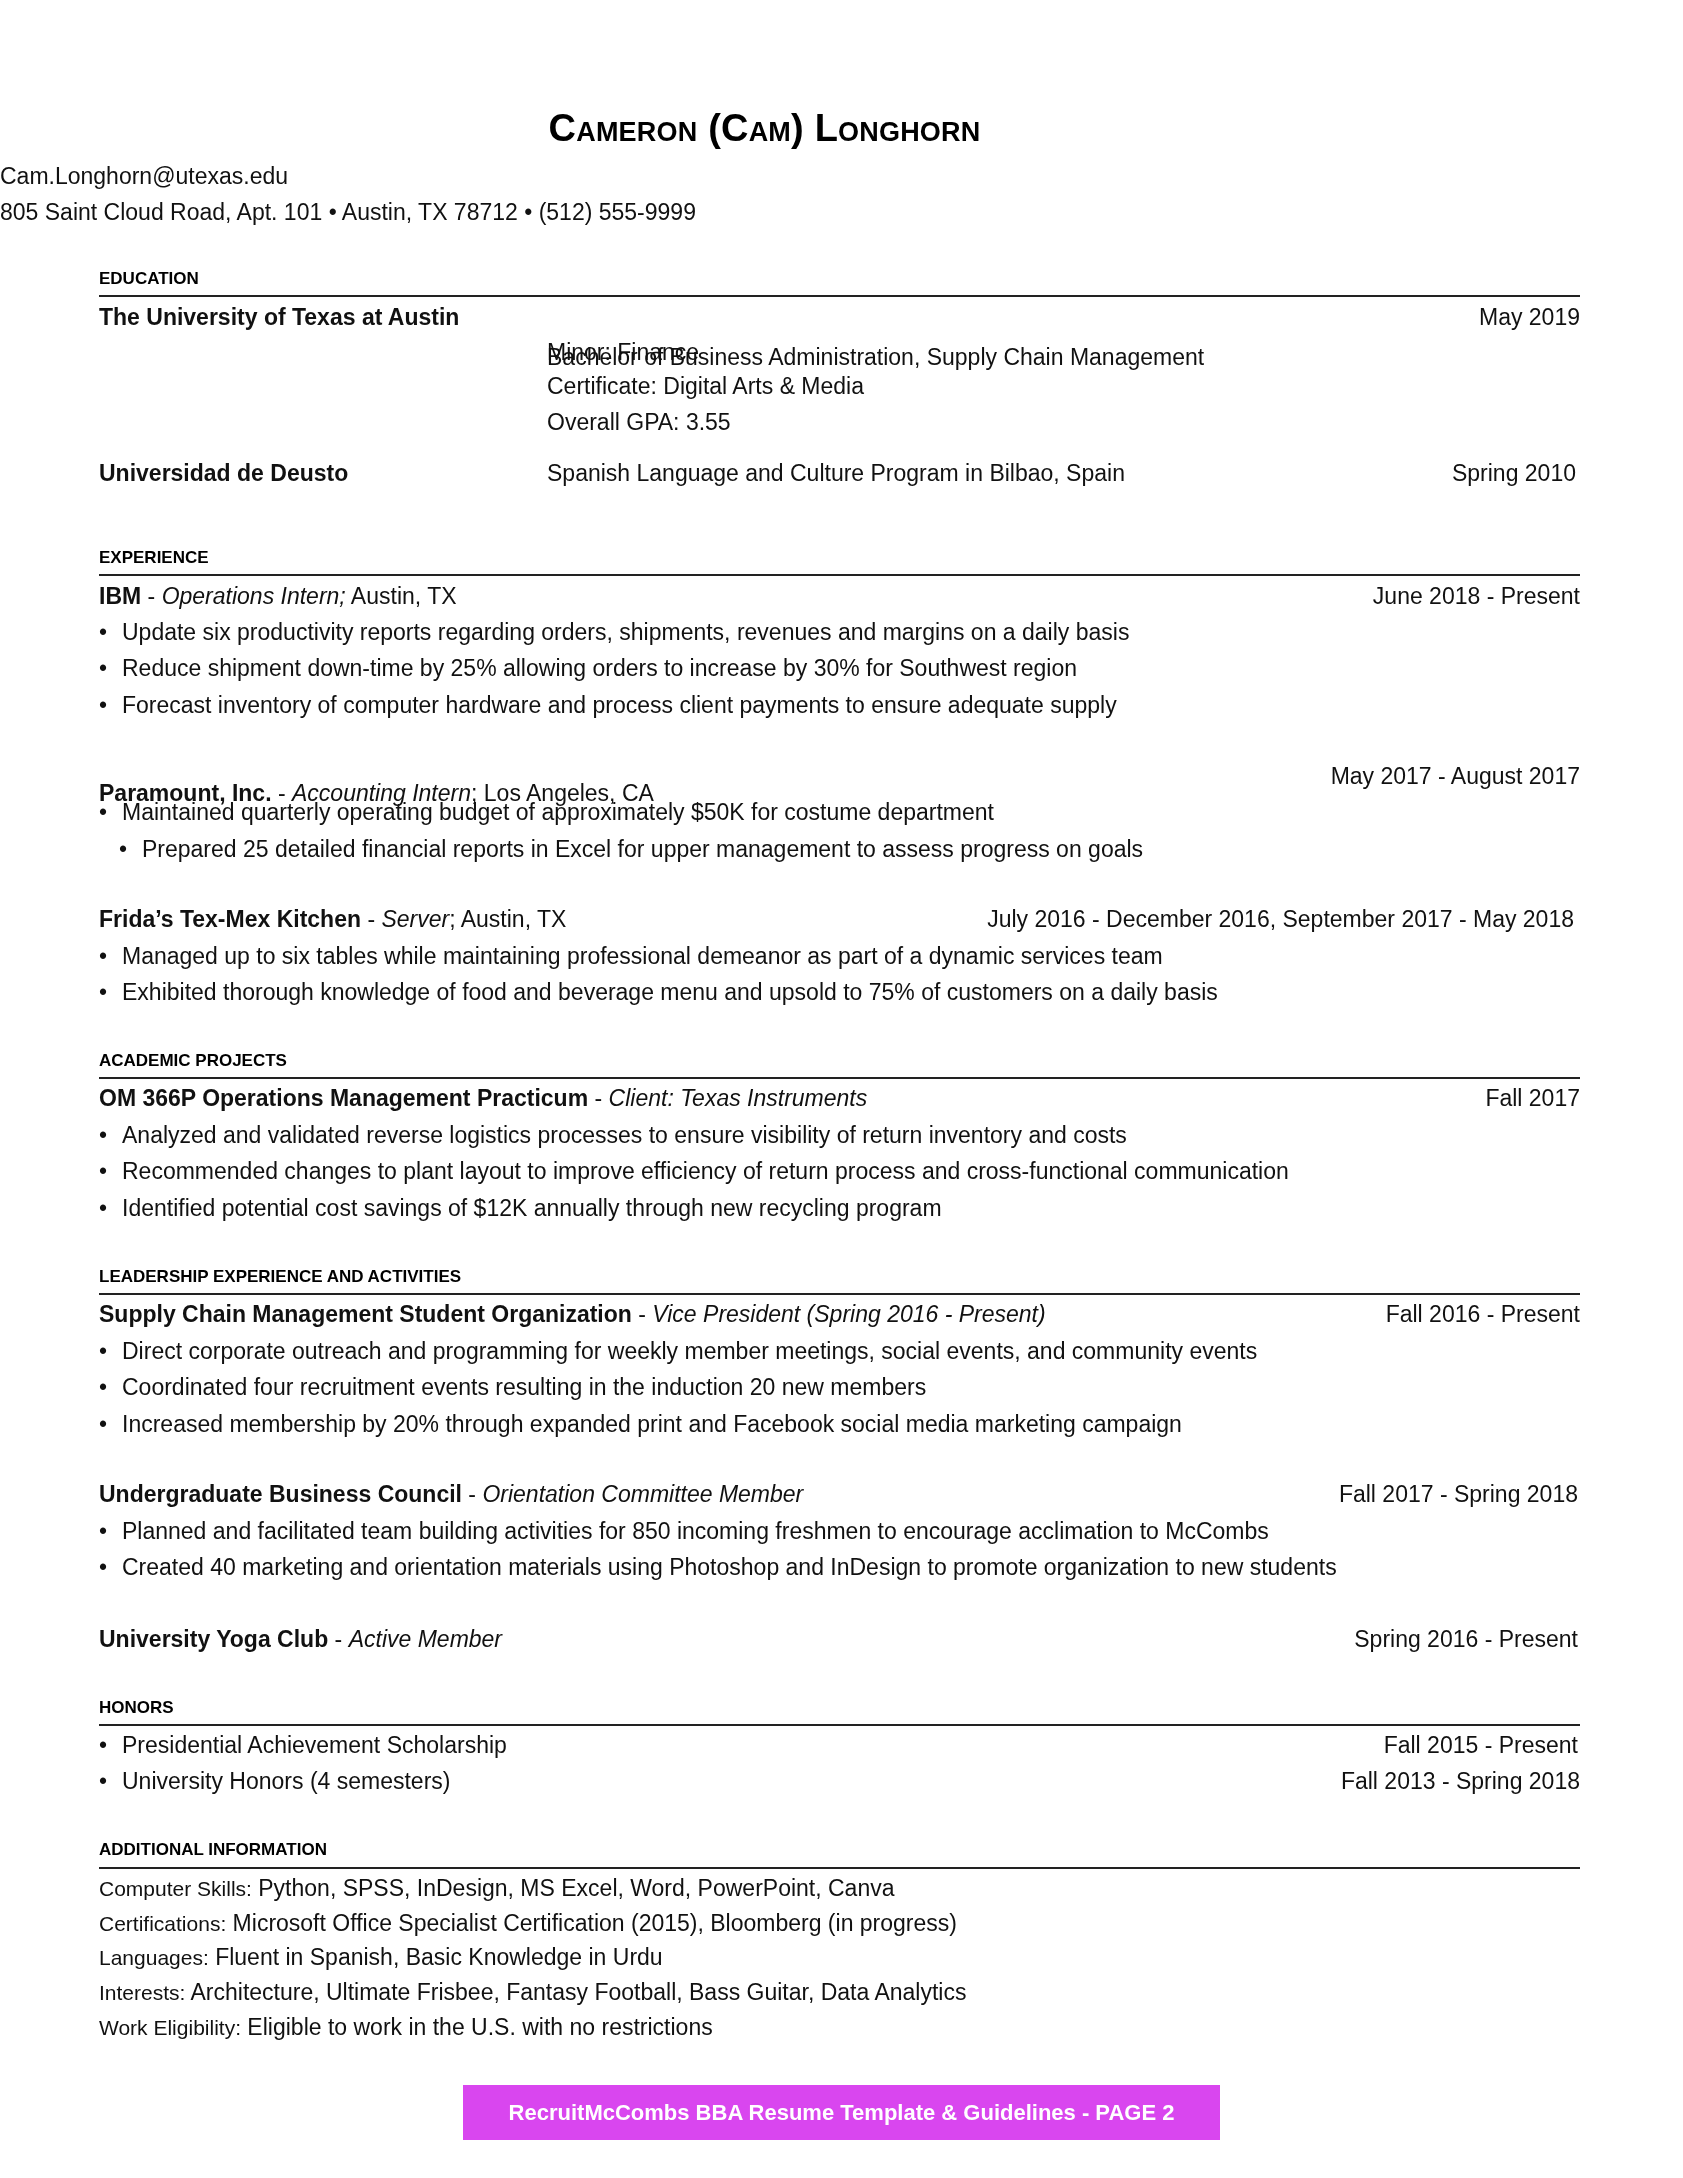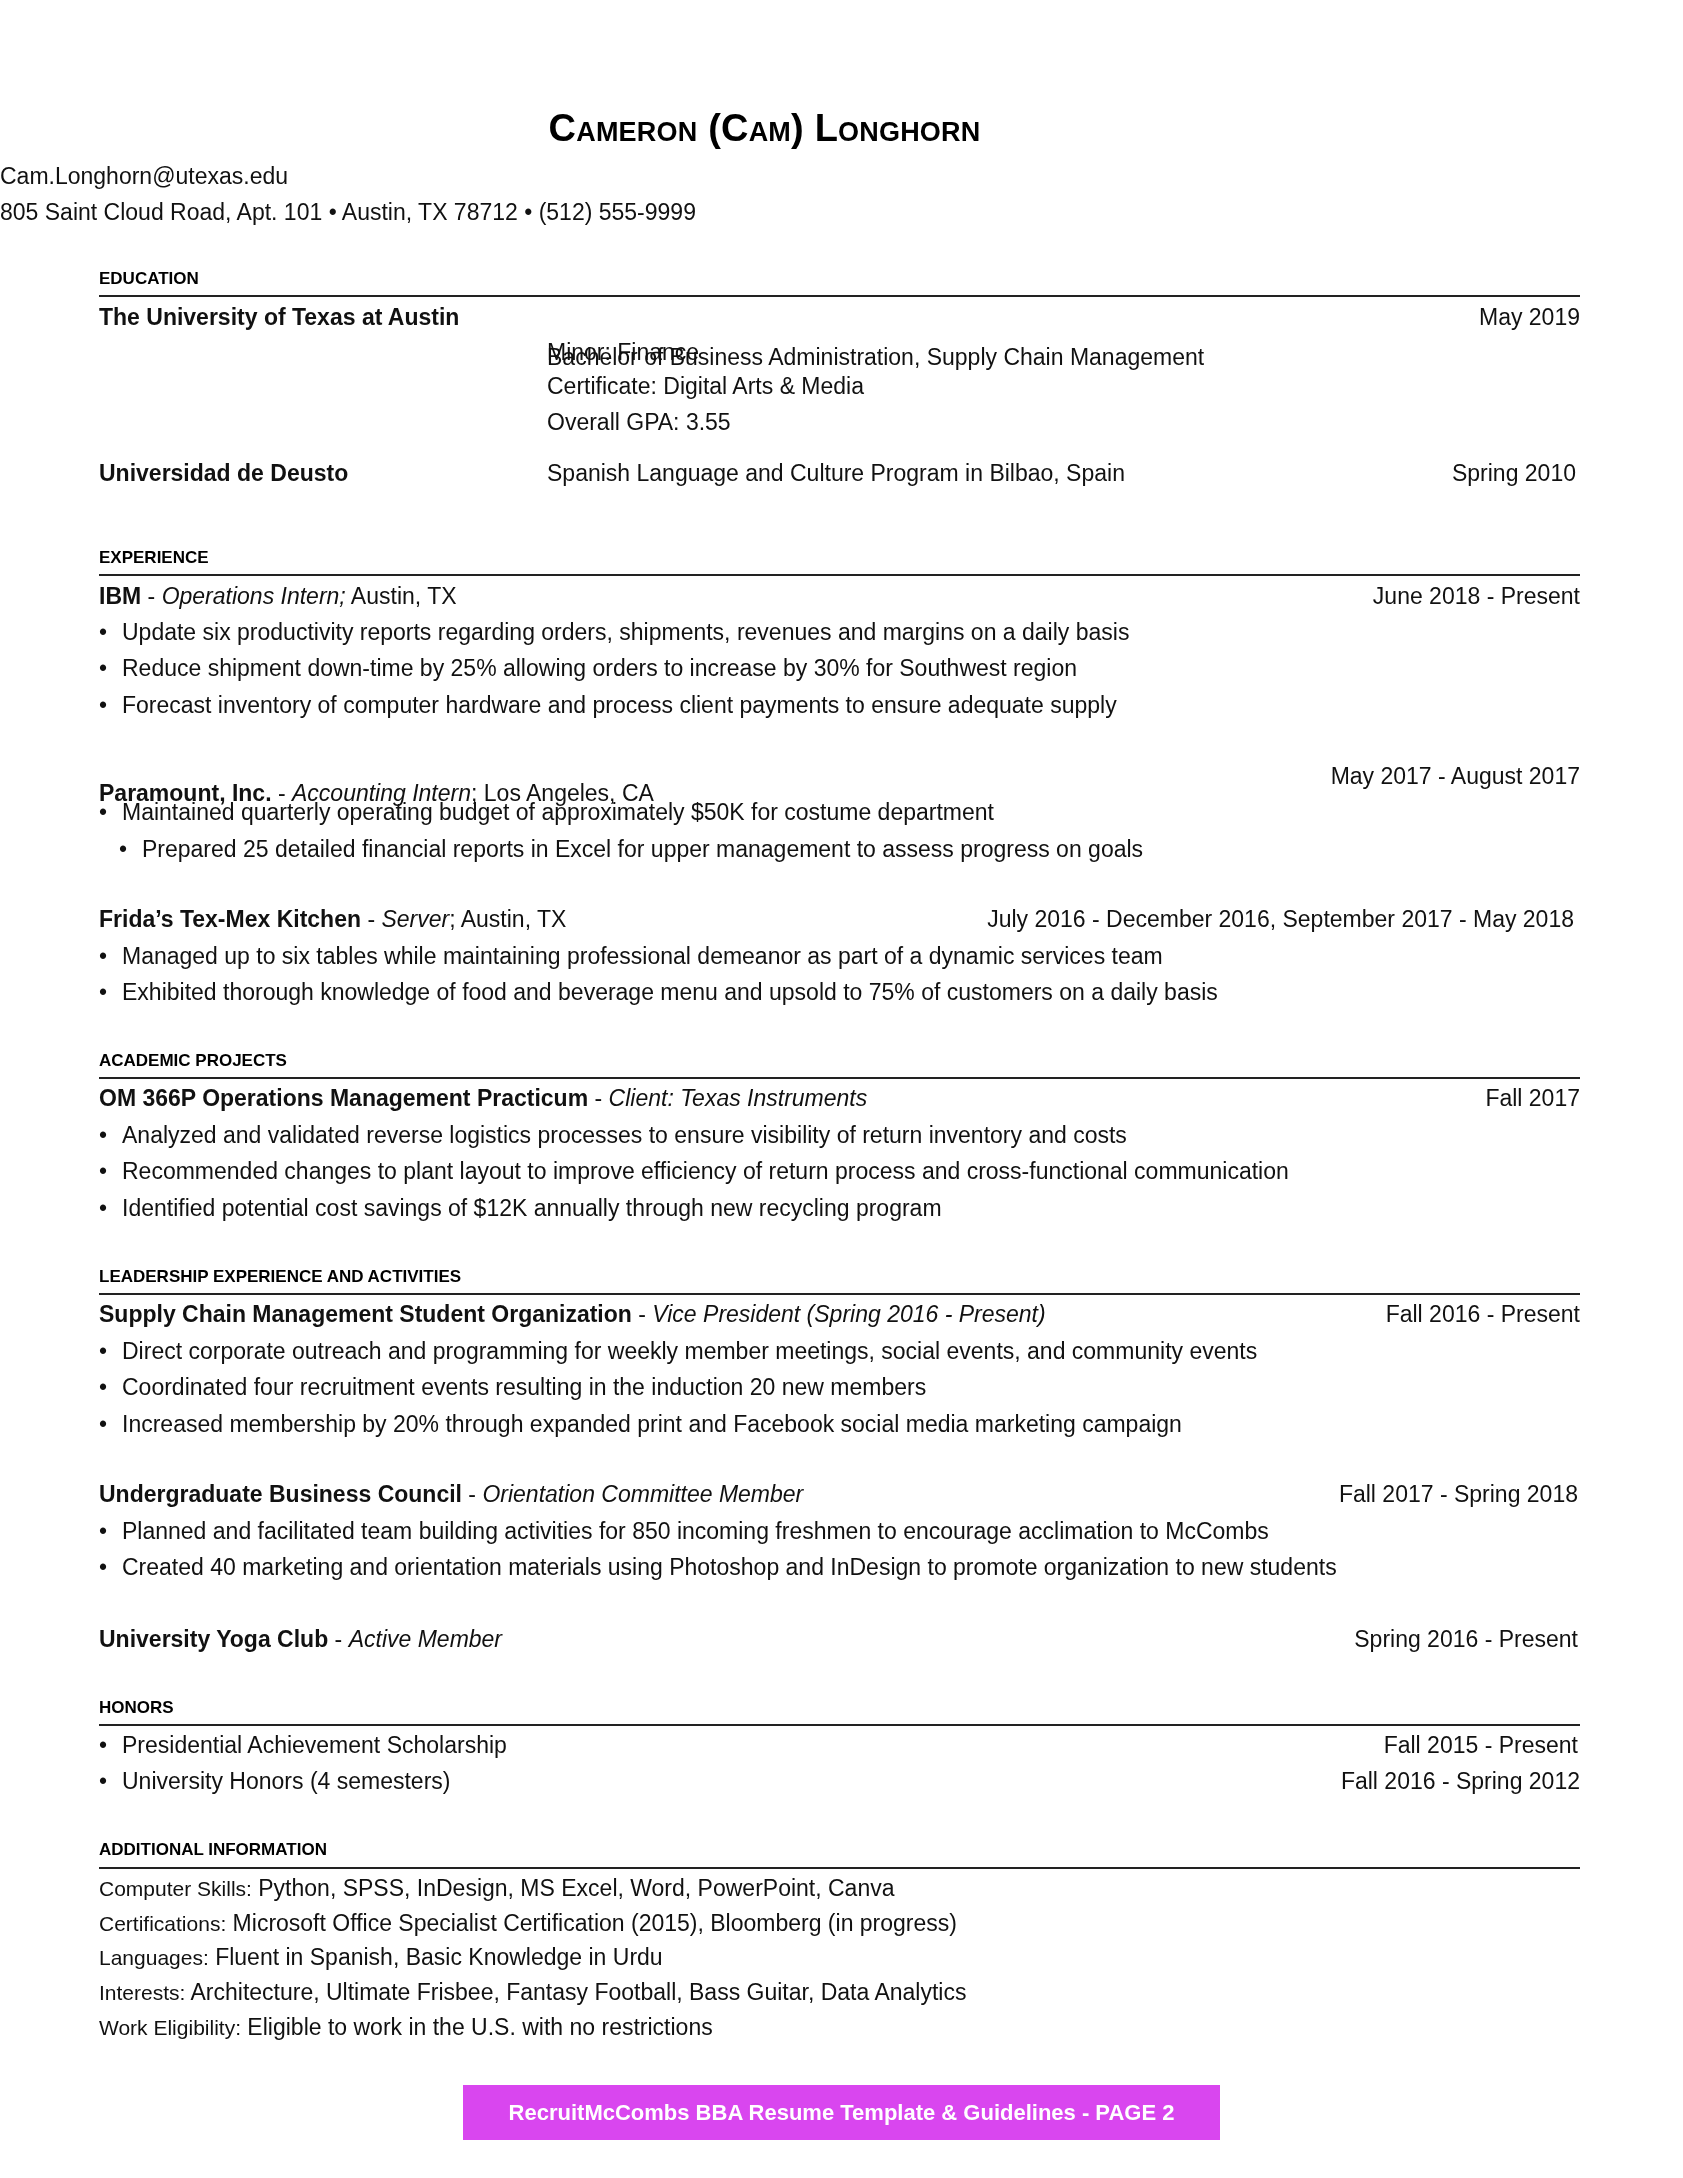--- a/index.html
+++ b/index.html
@@ -104,21 +104,21 @@
 <div>
   <div class="abs line" style="top:1626px;"><b>University Yoga Club</b><span> - </span><i>Active Member</i></div>
   <div class="abs right" style="top:1626px; right:105px;">Spring 2016 - Present</div>
 </div>
 
 <div class="abs sec-title" style="top:1698px;">HONORS</div>
 <div class="abs rule" style="top:1724px;"></div>
 <div class="abs line" style="top:1732px;"><span class="bullet-dot">•</span><span>Presidential Achievement Scholarship</span></div>
 <div class="abs right" style="top:1732px; right:105px;">Fall 2015 - Present</div>
 <div class="abs line" style="top:1768px;"><span class="bullet-dot">•</span><span>University Honors (4 semesters)</span></div>
-<div class="abs right" style="top:1768px;">Fall 2016 - Spring 2012</div>
+<div class="abs right" style="top:1768px;">Fall 2013 - Spring 2018</div>
 
 <div class="abs sec-title" style="top:1840px;">ADDITIONAL INFORMATION</div>
 <div class="abs rule" style="top:1867px;"></div>
 <div class="abs line info" style="top:1875px;"><span class="label-b">Computer Skills:</span><span> Python, SPSS, InDesign, MS Excel, Word, PowerPoint, Canva</span></div>
 <div class="abs line info" style="top:1910px;"><span class="label-b">Certifications:</span><span> Microsoft Office Specialist Certification (2015), Bloomberg (in progress)</span></div>
 <div class="abs line info" style="top:1944px;"><span class="label-b">Languages:</span><span> Fluent in Spanish, Basic Knowledge in Urdu</span></div>
 <div class="abs line info" style="top:1979px;"><span class="label-b">Interests:</span><span> Architecture, Ultimate Frisbee, Fantasy Football, Bass Guitar, Data Analytics</span></div>
 <div class="abs line info" style="top:2014px;"><span class="label-b">Work Eligibility:</span><span> Eligible to work in the U.S. with no restrictions</span></div>
 
 <div class="abs footer-box">RecruitMcCombs BBA Resume Template &amp; Guidelines - PAGE 2</div>

